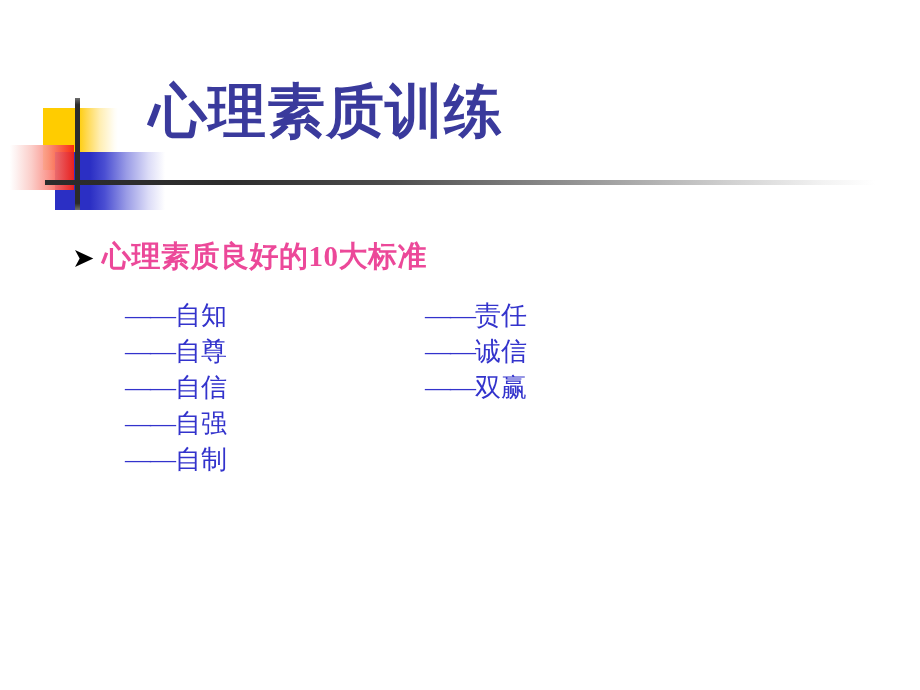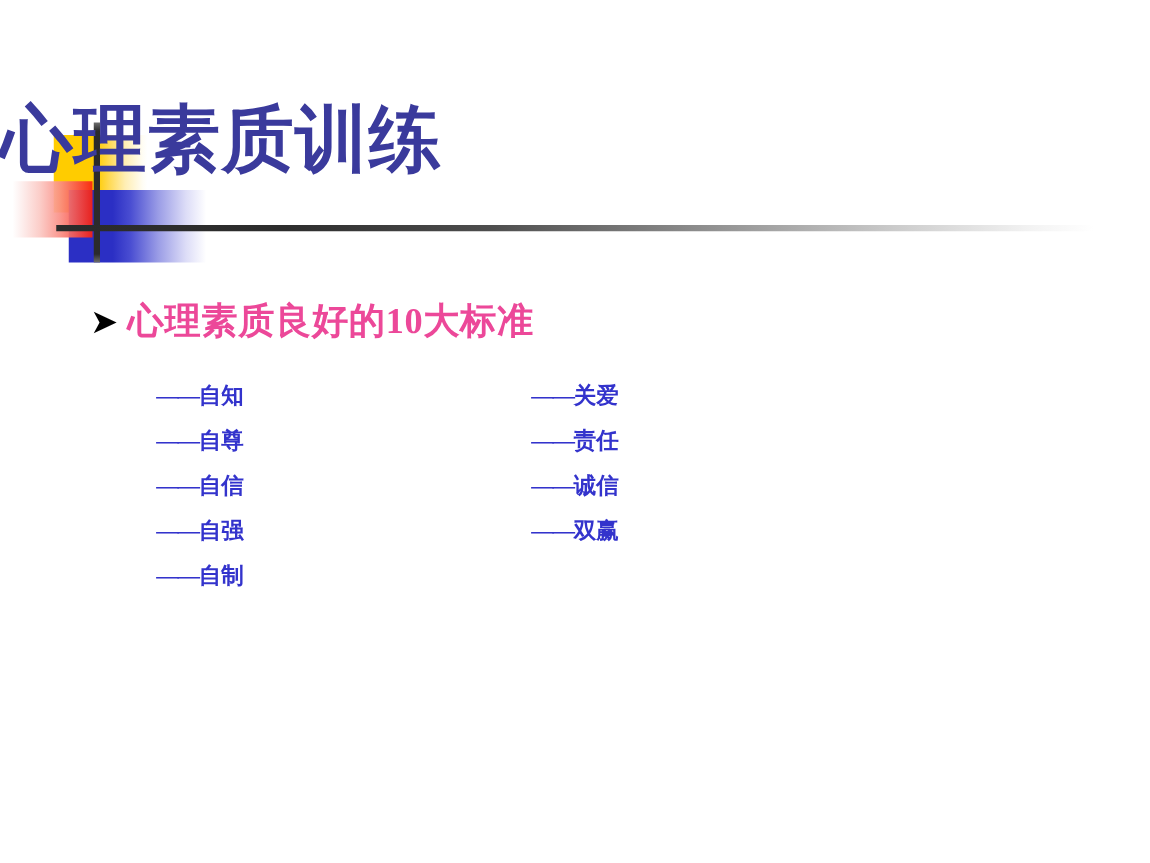--- a/index.html
+++ b/index.html
@@ -104,21 +104,21 @@
         #f3f3f3 94%,
         #ffffff 100%);
   }
 
   
   .slide-title {
     position: absolute;
     left: 0;
     top: 82px;
     width: 920px;
-    text-align: left;
+    text-align: center;
     padding-right: 268px;
     box-sizing: border-box;
     font-family: "Liberation Serif", "DejaVu Serif", serif;
     font-size: 58px;
     font-weight: bold;
     line-height: 1.05;
     letter-spacing: 1px;
     color: #3a3a9c;
     white-space: nowrap;
   }
@@ -158,22 +158,22 @@
     width: 600px;
     display: flex;
   }
 
   .list-col {
     width: 310px;
   }
 
   .list-item {
     font-family: "Liberation Serif", "DejaVu Serif", serif;
-    font-size: 18px;
-    font-weight: bold;
+    font-size: 26px;
+    font-weight: normal;
     color: #3333cc;
     line-height: 36px;
     height: 36px;
     white-space: nowrap;
     letter-spacing: 0px;
   }
 
   .list-item .dash {
     letter-spacing: -1px;
   }
@@ -202,21 +202,20 @@
 
     <div class="list-col">
       <div class="list-item"><span class="dash">——</span><span>自知</span></div>
       <div class="list-item"><span class="dash">——</span><span>自尊</span></div>
       <div class="list-item"><span class="dash">——</span><span>自信</span></div>
       <div class="list-item"><span class="dash">——</span><span>自强</span></div>
       <div class="list-item"><span class="dash">——</span><span>自制</span></div>
     </div>
 
     <div class="list-col">
-      <div class="list-item"><span class="dash">——</span><span>关爱</span></div>
       <div class="list-item"><span class="dash">——</span><span>责任</span></div>
       <div class="list-item"><span class="dash">——</span><span>诚信</span></div>
       <div class="list-item"><span class="dash">——</span><span>双赢</span></div>
     </div>
 
   </div>
 
 </div>
 
 </body></html>

